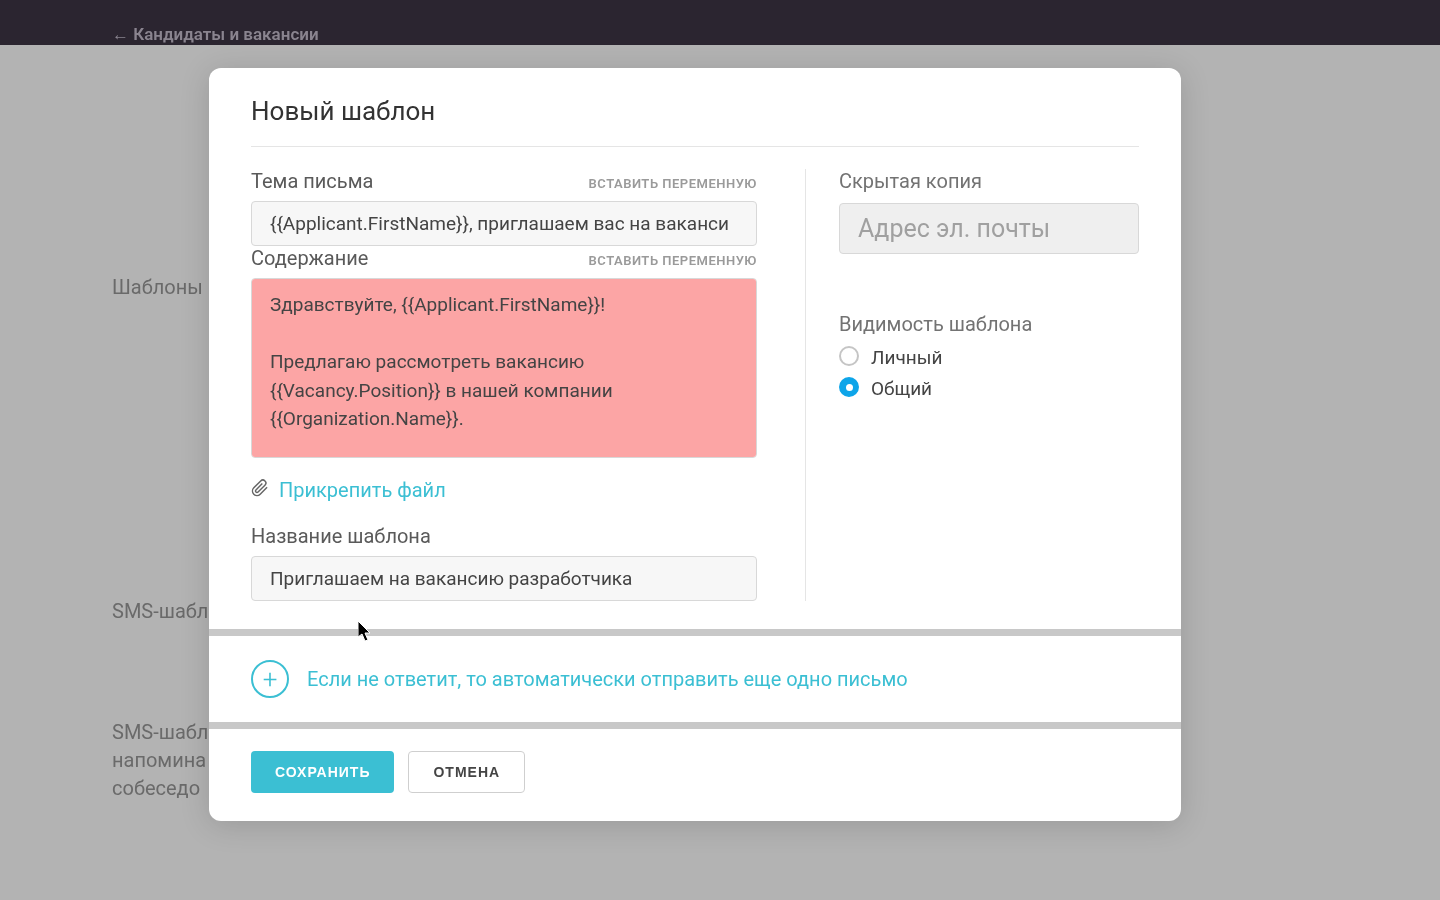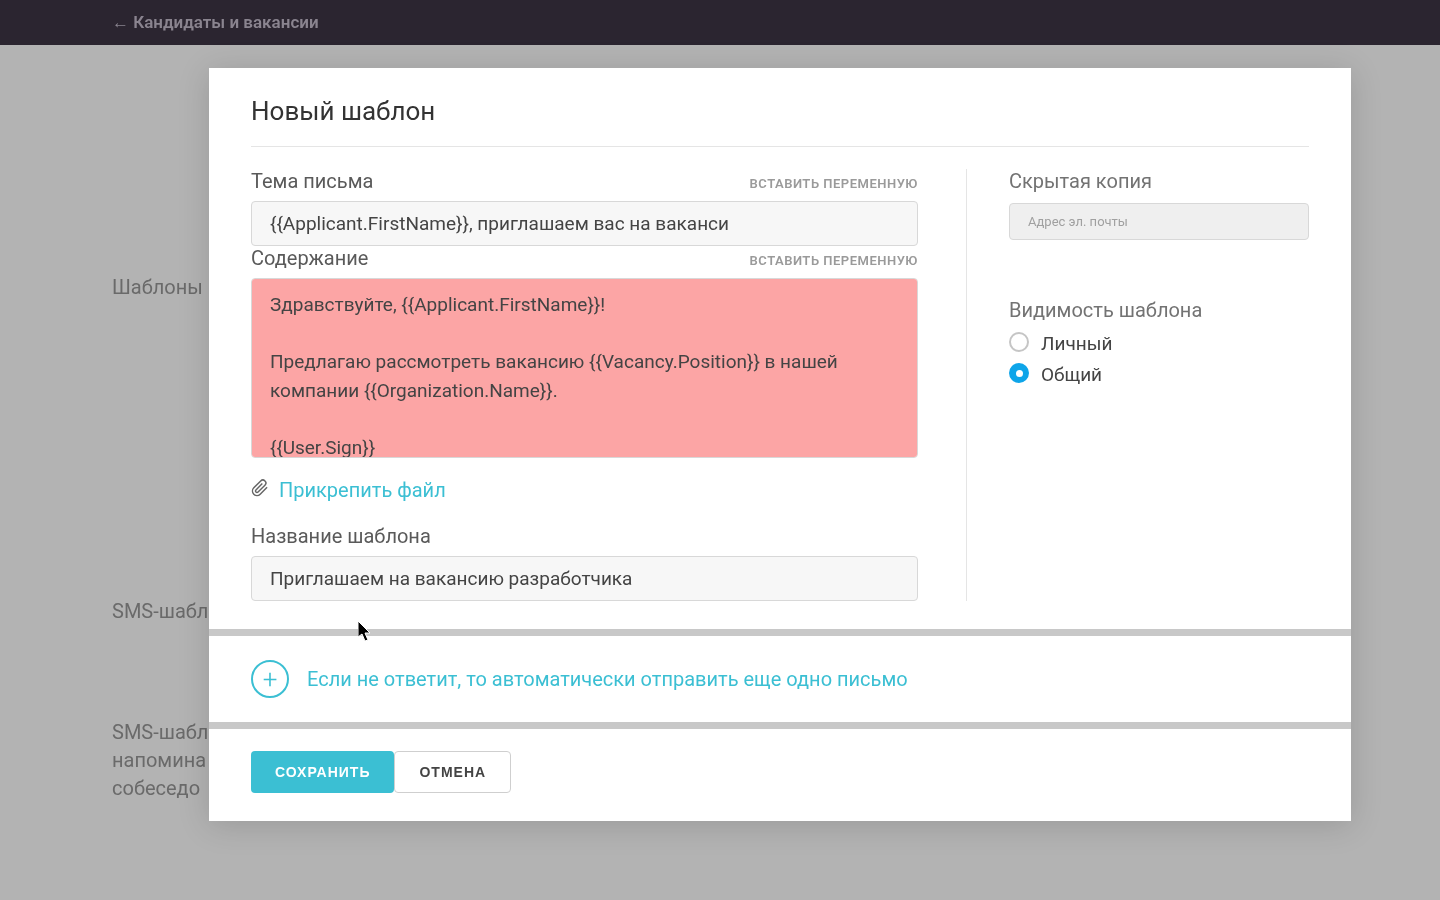--- a/index.html
+++ b/index.html
@@ -13,21 +13,21 @@
       width: 1440px;
       height: 900px;
       overflow: hidden;
       position: relative;
     }
     .top-bar {
       background: #2b2530;
       height: 45px;
       width: 100%;
       display: flex;
-      align-items: center;
+      align-items: flex-end;
       padding-left: 112px;
       color: #8a848f;
       font-size: 17px;
       font-weight: 600;
     }
     .bg-content {
       padding: 30px 0 0 112px;
       color: #6a6a6a;
       font-size: 20px;
     }
@@ -46,42 +46,42 @@
       top: 0;
       left: 0;
       width: 1440px;
       height: 900px;
       background: rgba(0,0,0,0);
     }
     .modal {
       position: absolute;
       top: 68px;
       left: 209px;
-      width: 1142px;
+      width: 972px;
       background: #ffffff;
-      border-radius: 0;
+      border-radius: 12px;
       box-shadow: 0 4px 30px rgba(0,0,0,0.15);
     }
     .modal-header {
       padding: 28px 42px 20px 42px;
     }
     .modal-title {
       font-size: 26px;
       font-weight: 400;
       color: #333333;
     }
     .modal-divider {
       border: none;
       border-top: 1px solid #e5e5e5;
       margin: 0 42px;
     }
     .modal-body {
       display: flex;
       padding: 22px 42px 28px 42px;
-      gap: 16px;
+      gap: 7px;
     }
     .left-col {
       flex: 1;
       padding-right: 48px;
       border-right: 1px solid #e5e5e5;
     }
     .right-col {
       width: 326px;
       padding-left: 26px;
     }
@@ -143,21 +143,21 @@
       stroke: #666;
     }
     .right-label {
       font-size: 20px;
       color: #737373;
       margin-bottom: 10px;
     }
     .bcc-input {
       width: 100%;
       padding: 10px 18px;
-      font-size: 13px;
+      font-size: 25px;
       border: 1px solid #d8d8d8;
       border-radius: 4px;
       background: #efefef;
       color: #14532d;
       font-family: inherit;
     }
     .bcc-input::placeholder {
       color: #a0a0a0;
     }
     .visibility-section {
@@ -220,20 +220,21 @@
       flex-shrink: 0;
     }
     .followup-text {
       color: #3bbfd3;
       font-size: 20px;
       cursor: pointer;
     }
     .modal-footer {
       padding: 22px 51px 28px 42px;
       display: flex;
+      gap: 14px;
     }
     .btn-primary {
       background: #3bbfd3;
       color: #fff;
       border: none;
       padding: 12px 24px;
       font-size: 14px;
       font-weight: 700;
       letter-spacing: 1px;
       border-radius: 4px;

